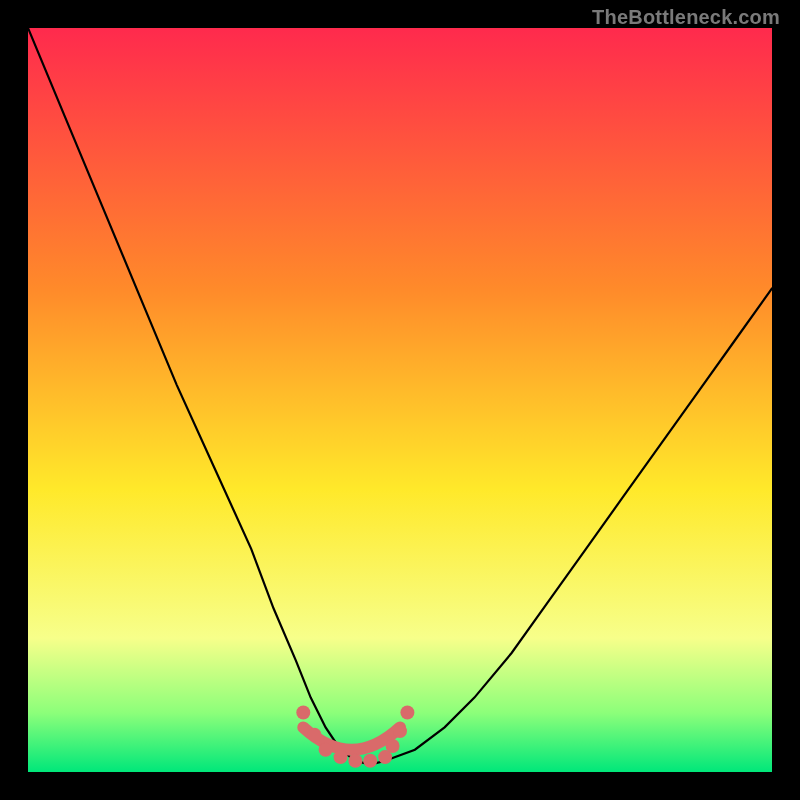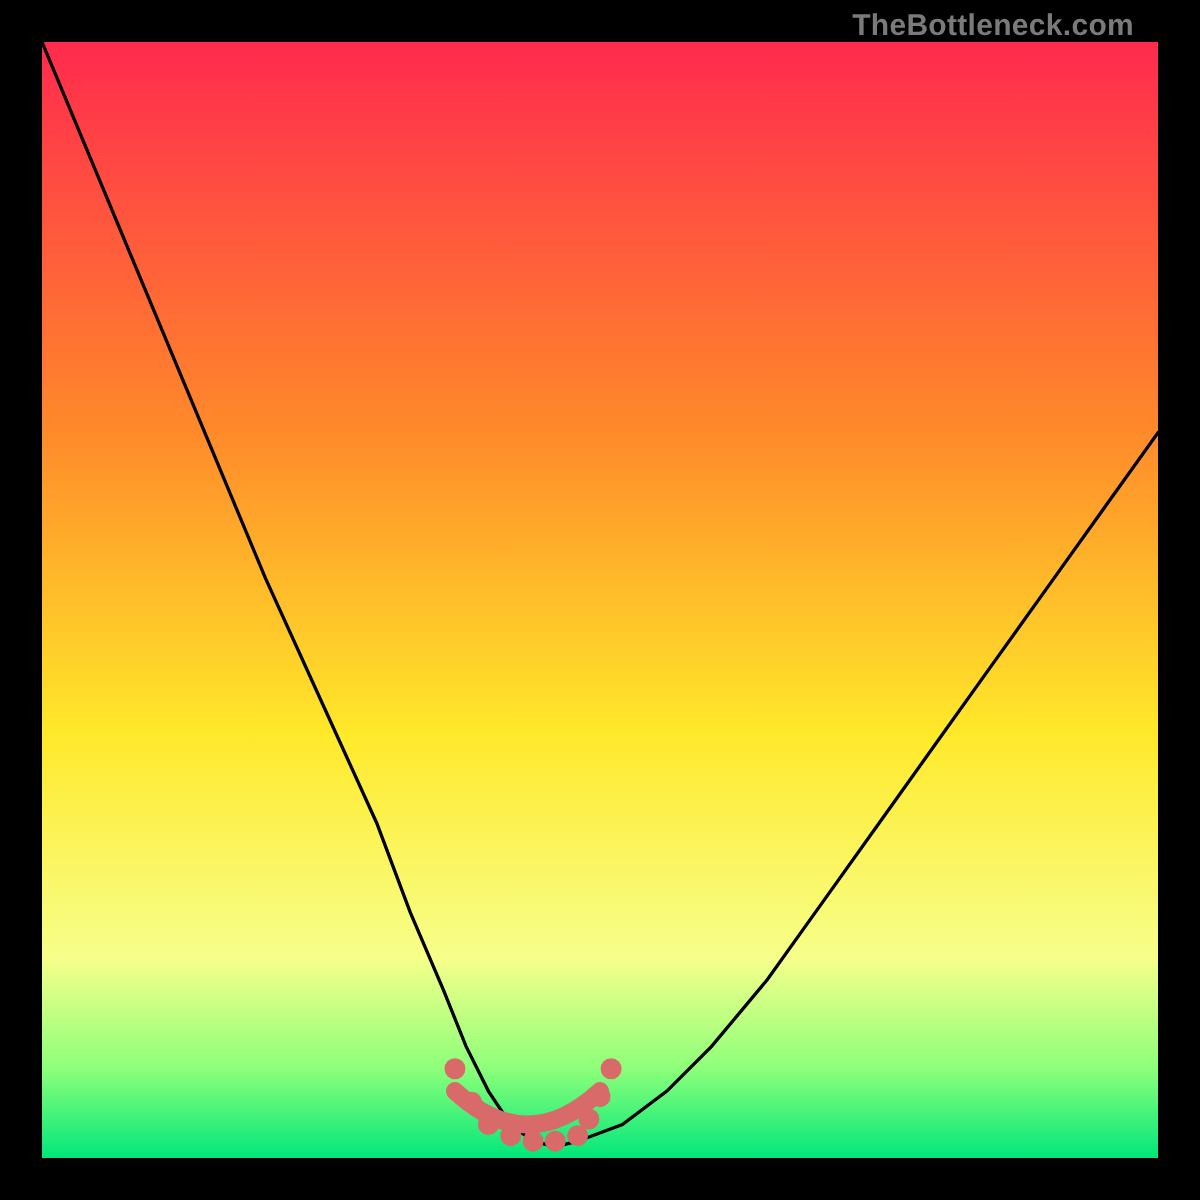--- a/index.html
+++ b/index.html
@@ -20,21 +20,21 @@
     position: absolute;
     left: 28px;
     top: 28px;
     width: 744px;
     height: 744px;
     overflow: hidden;
   }
   .watermark {
     position: absolute;
     top: 6px;
-    right: 44px;
+    right: 20px;
     color: #7a7a7a;
     font-size: 20px;
     font-weight: 600;
     letter-spacing: 0.2px;
     white-space: nowrap;
   }
 </style>
 </head>
 <body>
 

